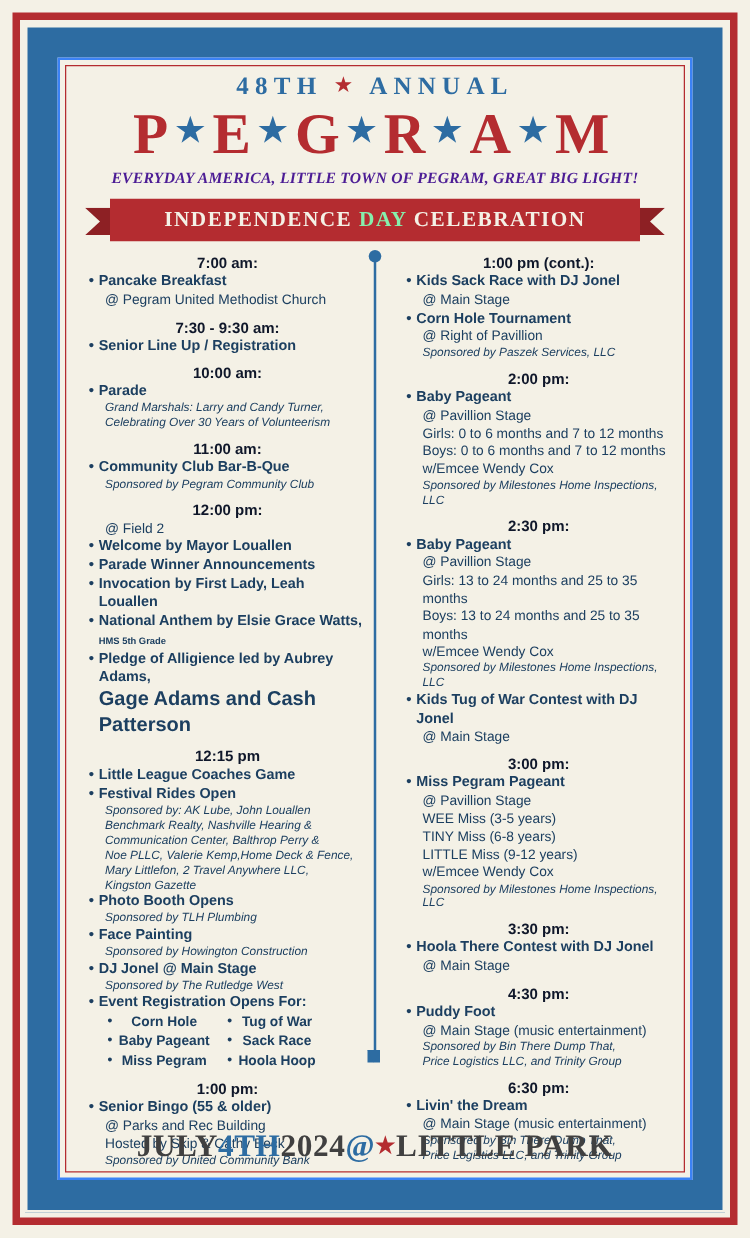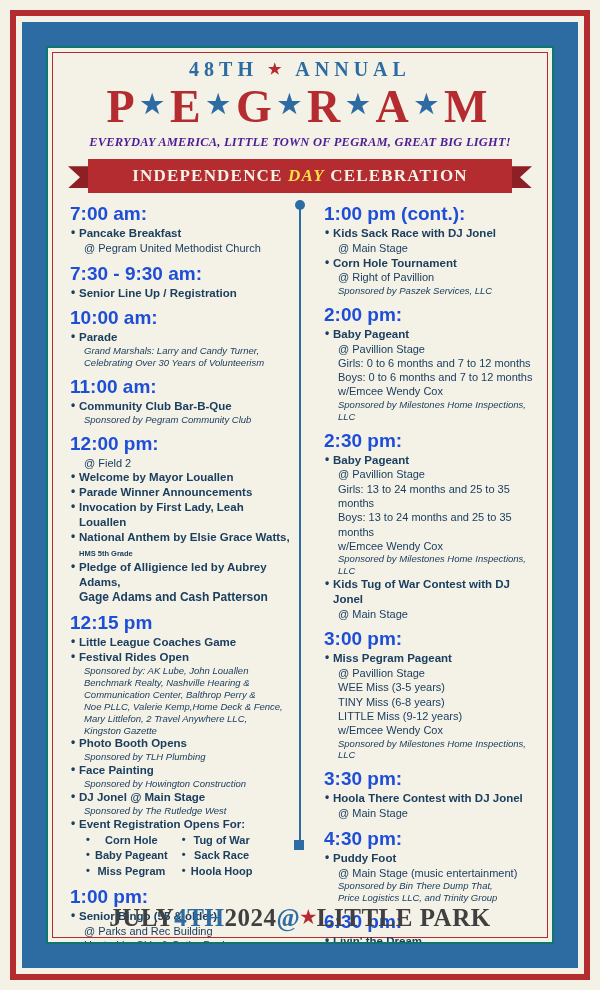--- a/index.html
+++ b/index.html
@@ -48,21 +48,21 @@
     line-height: 26px;
   }
   .star-col.left { left: 24px; top: 48px; bottom: 48px; }
   .star-col.right { right: 24px; top: 48px; bottom: 48px; }
 
   
   .inner {
     position: absolute;
     left: 46px; top: 46px; right: 46px; bottom: 46px;
     background: #f4f1e6;
-    border: 2px solid #0f766e;
+    border: 2px solid #3b82f6;
     overflow: hidden;
   }
   .inner-inset {
     position: absolute;
     left: 4px; top: 4px; right: 4px; bottom: 4px;
     border: 1px solid #b42c30;
   }
 
   
   .hdr {
@@ -116,21 +116,21 @@
     height: 34px;
     background: #b42c30;
     color: #f4f1e6;
     font-family: "Liberation Serif", serif;
     font-weight: bold;
     font-size: 17px;
     letter-spacing: 1.2px;
     line-height: 34px;
     text-align: center;
   }
-  .banner .hl { color: #fde047; background: transparent; font-style: italic; }
+  .banner .hl { color: #86efac; background: transparent; }
 
   
   .cols {
     position: relative;
     margin-top: 10px;
     padding: 0 14px 0 22px;
     display: flex;
     gap: 0;
     height: 648px;
   }
@@ -151,26 +151,27 @@
     width: 10px; height: 10px;
     background: #2d6ca2;
     border-radius: 50%;
   }
   .divider:before { top: -5px; }
   .divider:after { bottom: -5px; border-radius: 0; width: 0; height: 0;
     border-left: 5px solid transparent; border-right: 5px solid transparent;
     border-top: 10px solid #2d6ca2; left: -5px; }
 
   .time {
-    color: #1d4ed8;
-    font-weight: bold;
-    font-size: 19px;
+    color: #0f172a;
+    font-weight: bold;
+    font-size: 12px;
     font-family: "Liberation Sans", sans-serif;
     margin-top: 7px;
     margin-bottom: 1px;
+    text-align: center;
   }
   .time:first-child { margin-top: 0; }
   .item {
     color: #1c3f60;
     font-weight: bold;
     font-size: 11.5px;
     line-height: 1.3;
     padding-left: 9px;
     position: relative;
   }
@@ -286,21 +287,21 @@
           <div class="time">11:00 am:</div>
           <div class="item">Community Club Bar-B-Que</div>
           <div class="spon">Sponsored by Pegram Community Club</div>
           <div class="time">12:00 pm:</div>
           <div class="sub">@ Field 2</div>
           <div class="item">Welcome by Mayor Louallen</div>
           <div class="item">Parade Winner Announcements</div>
           <div class="item">Invocation by First Lady, Leah Louallen</div>
           <div class="item">National Anthem by Elsie Grace Watts, <span class="note-small">HMS 5th Grade</span></div>
           <div class="item">Pledge of Alligience led by Aubrey Adams,</div>
-          <div class="sub" style="--no: 1; text-indent: 0px; list-style: none; padding-left: 9px; font-weight: bold; font-size: 12px;">Gage Adams and Cash Patterson</div>
+          <div class="sub" style="--no: 1; text-indent: 0px; list-style: none; padding-left: 9px; font-weight: bold; font-size: 16px;">Gage Adams and Cash Patterson</div>
           <div class="time">12:15 pm</div>
           <div class="item">Little League Coaches Game</div>
           <div class="item">Festival Rides Open</div>
           <div class="spon">Sponsored by: AK Lube, John Louallen</div>
           <div class="spon">Benchmark Realty, Nashville Hearing &amp;</div>
           <div class="spon">Communication Center, Balthrop Perry &amp;</div>
           <div class="spon">Noe PLLC, Valerie Kemp,Home Deck &amp; Fence,</div>
           <div class="spon">Mary Littlefon, 2 Travel Anywhere LLC,</div>
           <div class="spon">Kingston Gazette</div>
           <div class="item">Photo Booth Opens</div>

